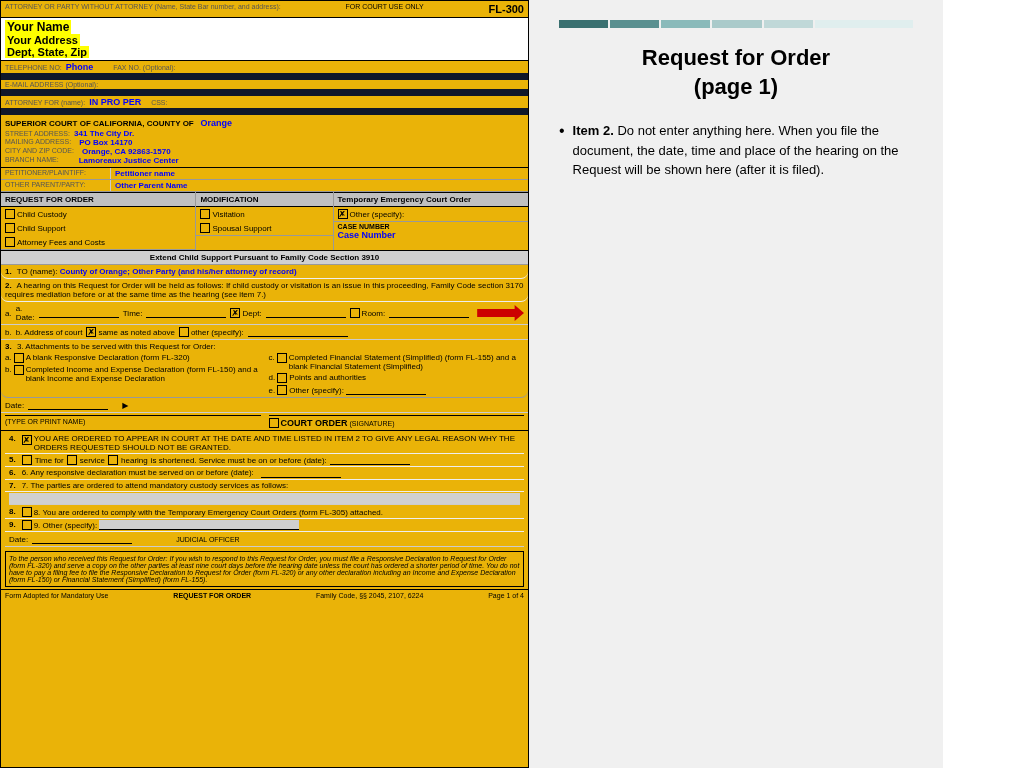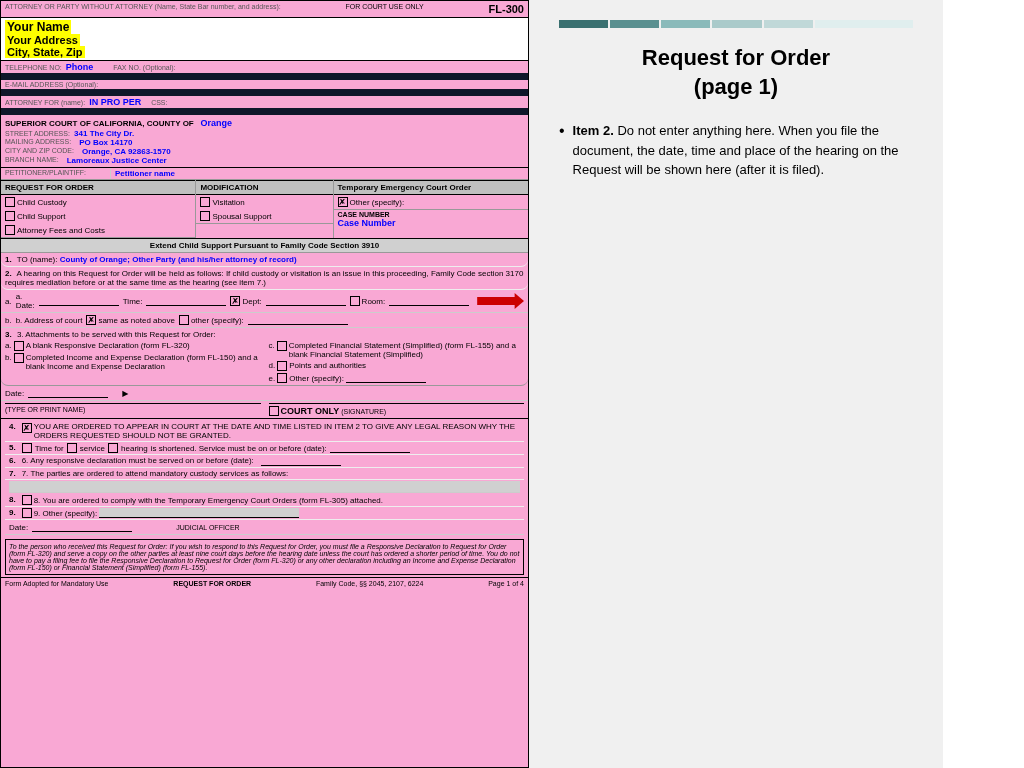--- a/index.html
+++ b/index.html
@@ -4,21 +4,21 @@
   <style>
     * { margin: 0; padding: 0; box-sizing: border-box; }
     body { width: 1024px; height: 768px; font-family: Arial, sans-serif; font-size: 10px; background: #fff; display: flex; overflow: hidden; }
 
     
     .form-panel {
       width: 529px;
       height: 768px;
       border: 1px solid #000;
       overflow-y: auto;
-      background: #f9a8d4;
+      background: #eab308;
       position: relative;
     }
 
     
     .info-panel {
       width: 414px;
       height: 768px;
       background: #f0f0f0;
       padding: 20px 30px;
       display: flex;
@@ -254,21 +254,21 @@
 
   <div class="form-header">
     <span style="font-size:7px;color:#555;">ATTORNEY OR PARTY WITHOUT ATTORNEY (Name, State Bar number, and address):</span>
     <span style="font-size:7px;">FOR COURT USE ONLY</span>
     <span style="font-size:11px;font-weight:bold;">FL-300</span>
   </div>
 
   <div class="attorney-section">
     <div style="font-size:12px;font-weight:bold;background:#ffff00;display:inline-block;padding:0 2px;text-align:center;">Your Name</div><br>
     <div style="font-size:11px;font-weight:bold;background:#ffff00;display:inline-block;padding:0 2px;">Your Address</div><br>
-    <div style="font-size:11px;font-weight:bold;background:#ffff00;display:inline-block;padding:0 2px;">City, State, Zip</div>
+    <div style="font-size:11px;font-weight:bold;background:#ffff00;display:inline-block;padding:0 2px;">Dept, State, Zip</div>
   </div>
 
   <div class="form-row">
     <span style="font-size:7px;color:#555;margin-right:4px;">TELEPHONE NO:</span>
     <span style="font-weight:bold;color:#00f;font-size:9px;margin-right:20px;">Phone</span>
     <span style="font-size:7px;color:#555;margin-right:4px;">FAX NO. (Optional):</span>
   </div>
 
   <div class="form-row">
     <span style="font-size:7px;color:#555;margin-right:4px;">E-MAIL ADDRESS (Optional):</span>
@@ -290,29 +290,33 @@
       </div>
     </div>
     <div style="display:flex;gap:8px;font-size:8px;">
       <span style="font-size:7px;color:#555;">MAILING ADDRESS:</span>
       <span style="font-weight:bold;color:#00f;">PO Box 14170</span>
     </div>
     <div style="display:flex;gap:8px;font-size:8px;">
       <span style="font-size:7px;color:#555;">CITY AND ZIP CODE:</span>
       <span style="font-weight:bold;color:#00f;">Orange, CA  92863-1570</span>
     </div>
-    <div style="display:flex;gap:8px;font-size:8px;">
+    <div style="display:flex;gap:20px;font-size:8px;">
       <span style="font-size:7px;color:#555;">BRANCH NAME:</span>
       <span style="font-weight:bold;color:#00f;">Lamoreaux Justice Center</span>
     </div>
   </div>
 
   <div class="petitioner-row">
     <span class="petitioner-label">PETITIONER/PLAINTIFF:</span>
     <span class="petitioner-value">Petitioner name</span>
+  </div>
+  <div class="petitioner-row">
+    <span class="petitioner-label">OTHER PARENT/PARTY:</span>
+    <span class="petitioner-value">Other Parent Name</span>
   </div>
 
   <div style="display:flex;border-bottom:1px solid #000;">
     <div style="flex:1;border-right:1px solid #999;">
       <div class="section-header">
         <span>REQUEST FOR ORDER</span>
       </div>
       <div class="checkbox-row">
         <div class="checkbox-item">
           <div class="checkbox"></div>
@@ -454,21 +458,21 @@
     <span style="margin-left:10px;">▶</span>
   </div>
 
   <div class="signature-row">
     <div class="sig-box">
       <span>(TYPE OR PRINT NAME)</span>
     </div>
     <div class="sig-box">
       <div style="display:flex;align-items:center;gap:2px;">
         <div class="checkbox"></div>
-        <span style="font-weight:bold;font-size:9px;">COURT ONLY</span>
+        <span style="font-weight:bold;font-size:9px;">COURT ORDER</span>
         <span>(SIGNATURE)</span>
       </div>
     </div>
   </div>
 
   <div style="padding:2px 4px;">
 
     <div class="order-item">
       <span class="item-number">4.</span>
       <div style="display:flex;gap:2px;align-items:flex-start;">

